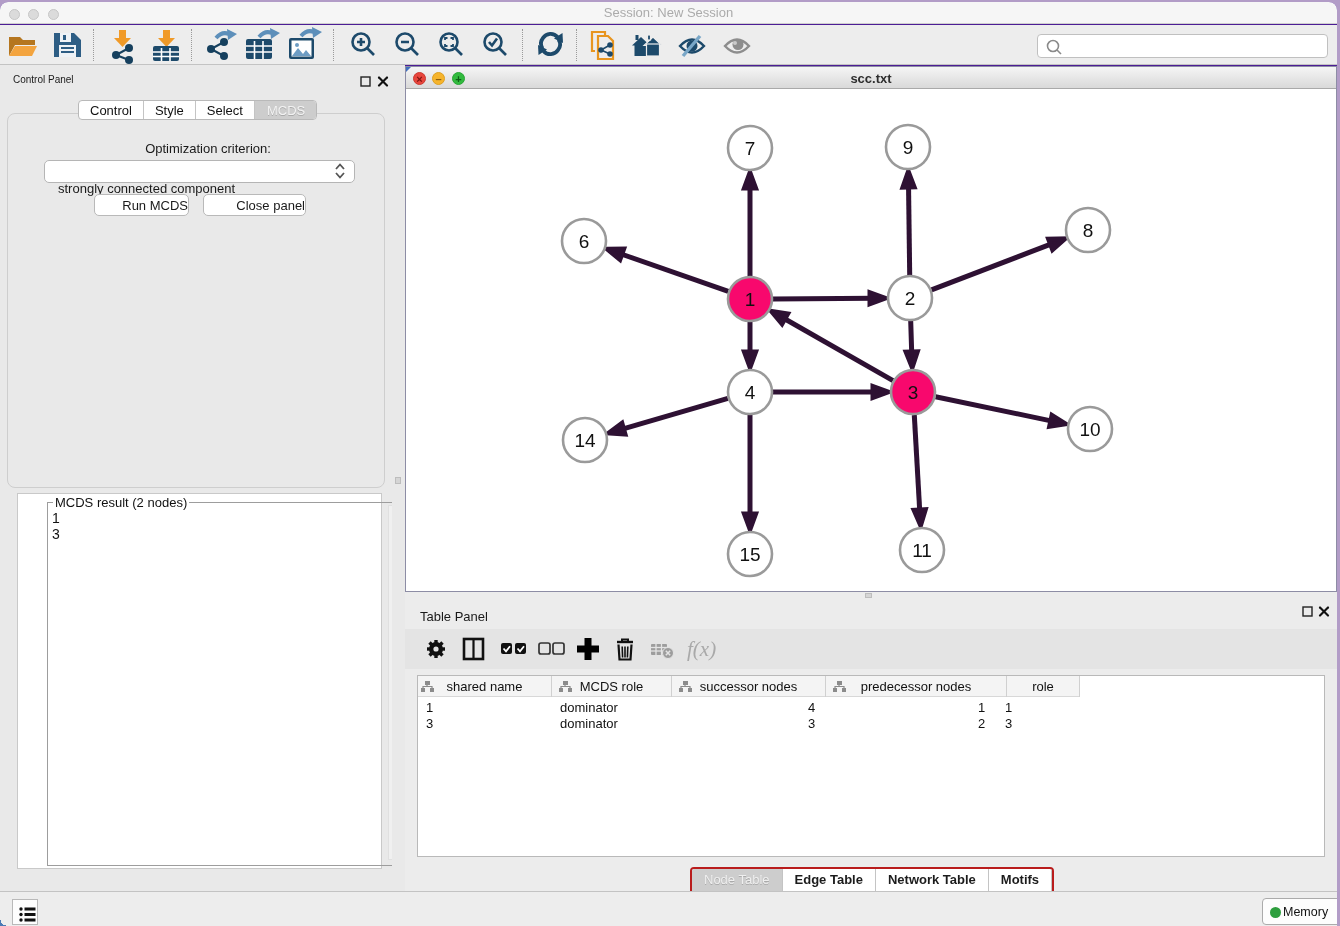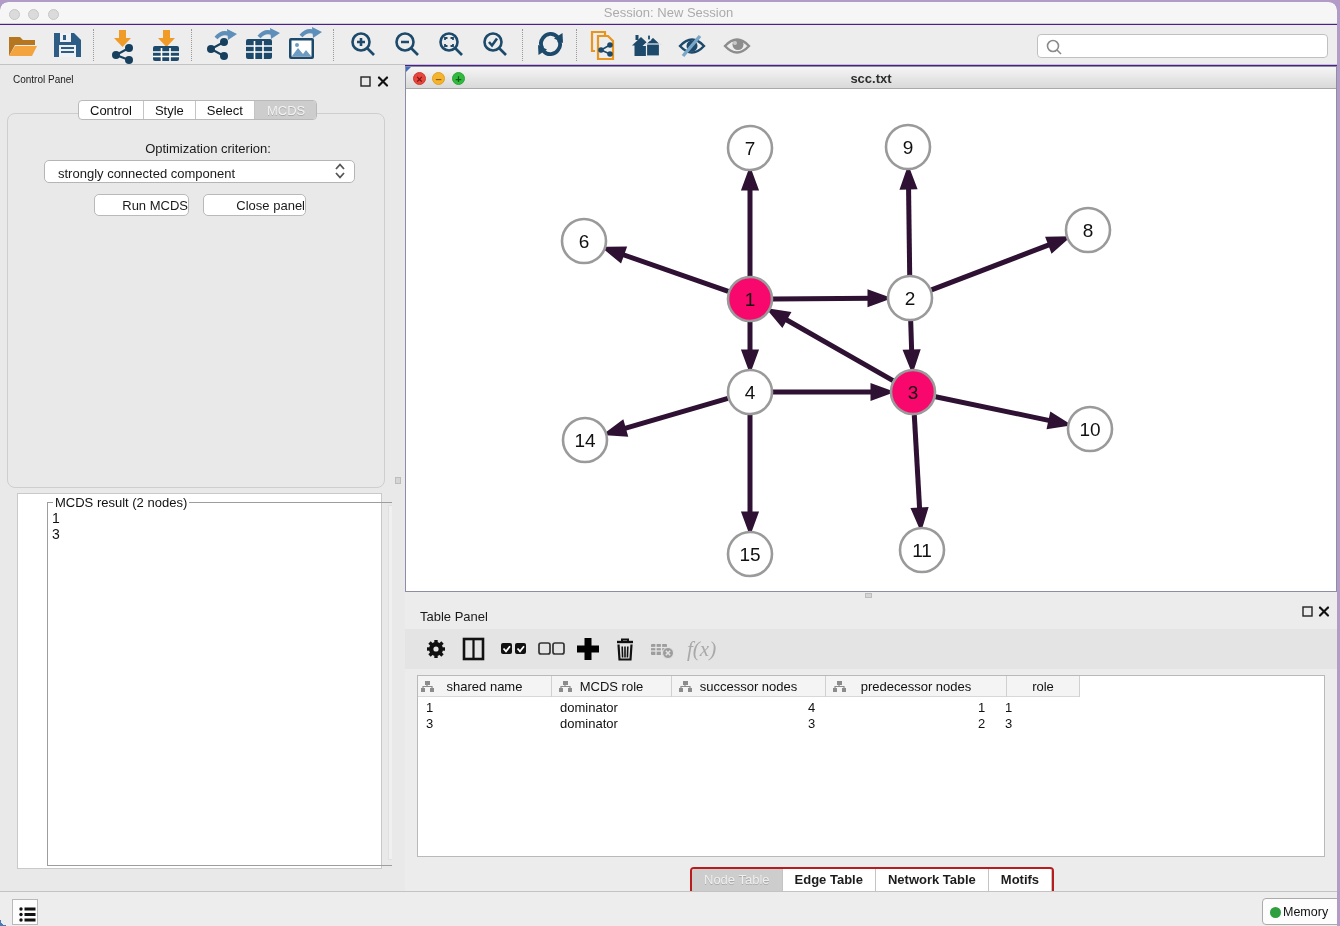--- a/index.html
+++ b/index.html
@@ -32,21 +32,21 @@
 .cptab { font-size:13px; color:#111; padding:2px 11px 0 11px; border-right:1px solid #c4c4c4;
   height:20px; }
 .cptab.sel { background:#cdcdcd; color:#f3f3f3; border-right:none;
   text-shadow:0 1px 0 #aaa;padding-left:12px; }
 #cpinner { position:absolute; left:7px; top:48px; width:378px; height:375px;
   border:1px solid #cecece; border-radius:8px; background:#e9e9e9; }
 #optlabel { position:absolute; left:0; top:76px; width:100%; text-align:center;
   font-size:13px; color:#1a1a1a;padding-left:24px; }
 #combo { position:absolute; left:44px; top:95px; width:311px; height:23px;
   background:#fff; border:1px solid #b5b5b5; border-radius:5px; font-size:13px;
-  color:#1a1a1a; padding:5px 0 0 13px; }
+  color:#1a1a1a; padding:20px 0 0 13px; }
 .btn { position:absolute; top:129px; height:22px; background:#fff;
   border:1px solid #b9b9b9; border-radius:5px; font-size:13px; color:#1a1a1a;
   text-align:right; padding-top:3px; }
 #btn1 { left:94px; width:95px; }
 #btn2 { left:203px; width:103px; }
 
 #mcdsbox { position:absolute; left:17px; top:428px; width:365px; height:376px;
   background:#fff; border:1px solid #c9c9c9; }
 #groupbox { position:absolute; left:2px; top:8px; width:359px; height:364px;
   border:1px solid #9d9d9d;margin-left:27px; }

